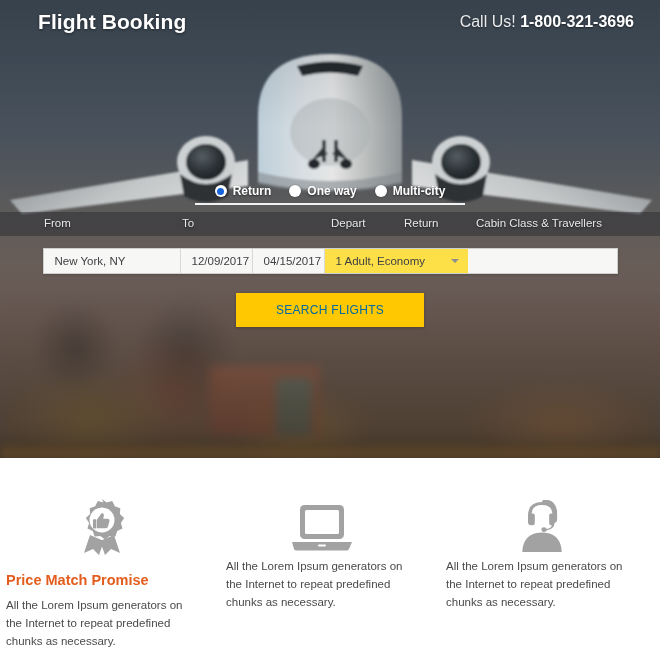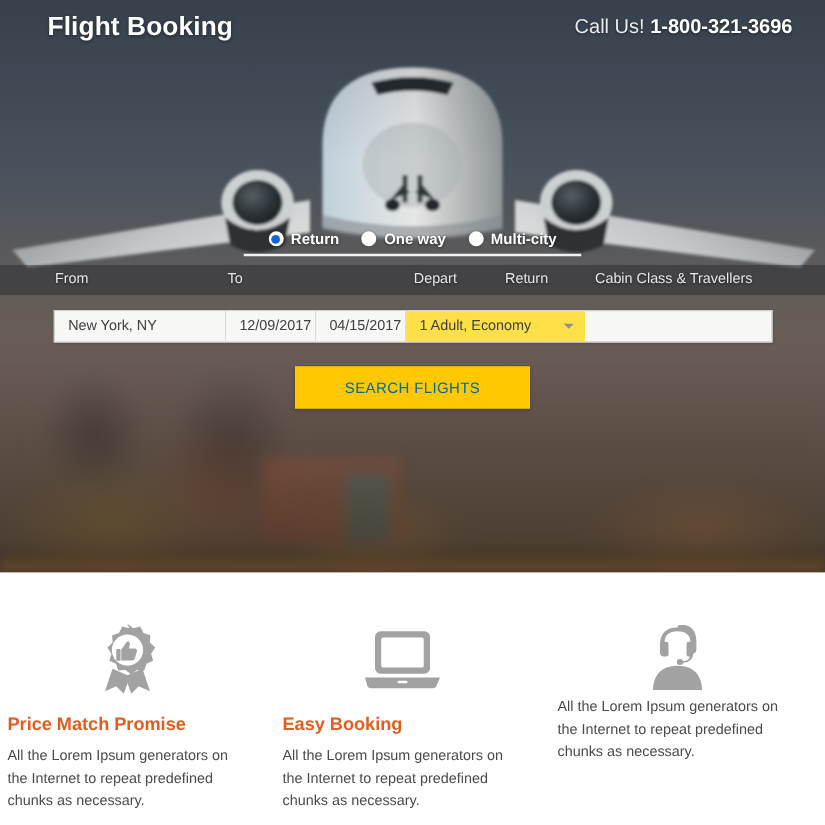--- a/index.html
+++ b/index.html
@@ -323,21 +323,20 @@
 
     <div class="feature">
       <div class="icon">
         <svg width="62" height="50" viewBox="0 0 62 50" class="ico-gray">
           <rect x="9" y="3" width="44" height="34" rx="4.5"></rect>
           <rect x="14" y="8" width="34" height="24" rx="1.5" fill="#ffffff"></rect>
           <path d="M1,40 L61,40 L58,47 q-0.8,1.6 -2.6,1.6 L5.6,48.6 q-1.8,0 -2.6,-1.6 Z"></path>
           <rect x="27" y="42.6" width="8" height="2" rx="1" fill="#ffffff"></rect>
         </svg>
       </div>
-      <h3>Easy Booking</h3>
       <p>All the Lorem Ipsum generators on the Internet to repeat predefined chunks as necessary.</p>
     </div>
 
     <div class="feature">
       <div class="icon">
         <svg width="56" height="54" viewBox="0 0 56 54" class="ico-gray">
           <path d="M28,2 q-14,0 -14,14 l0,6 q0,3.2 3.2,3.2 l1.6,0 q2,0 2,-2 l0,-8 q0,-1.8 -1.8,-1.8 l-1.4,0 q0.6,-8.4 10.4,-8.4 q9.8,0 10.4,8.4 l-1.4,0 q-1.8,0 -1.8,1.8 l0,8 q0,2 2,2 l0.6,0 q-0.6,3.2 -5,3.8 q-0.8,-1.8 -2.8,-1.8 q-2.6,0 -2.6,2.4 q0,2.4 2.6,2.4 q2.2,0 2.9,-1.8 q7.2,-0.9 7.8,-7.4 q2.4,-0.5 2.4,-3.4 l0,-6 q0,-14 -14,-14 Z"></path>
           <path d="M28,30 q-6.5,0 -6.5,-5 l13,0 q0,5 -6.5,5 Z" opacity="0"></path>
           <path d="M28,32.5 q-14.5,0 -18.5,12 q-1.2,3.6 -1.2,7.5 l39.4,0 q0,-3.9 -1.2,-7.5 q-4,-12 -18.5,-12 Z"></path>
         </svg>

